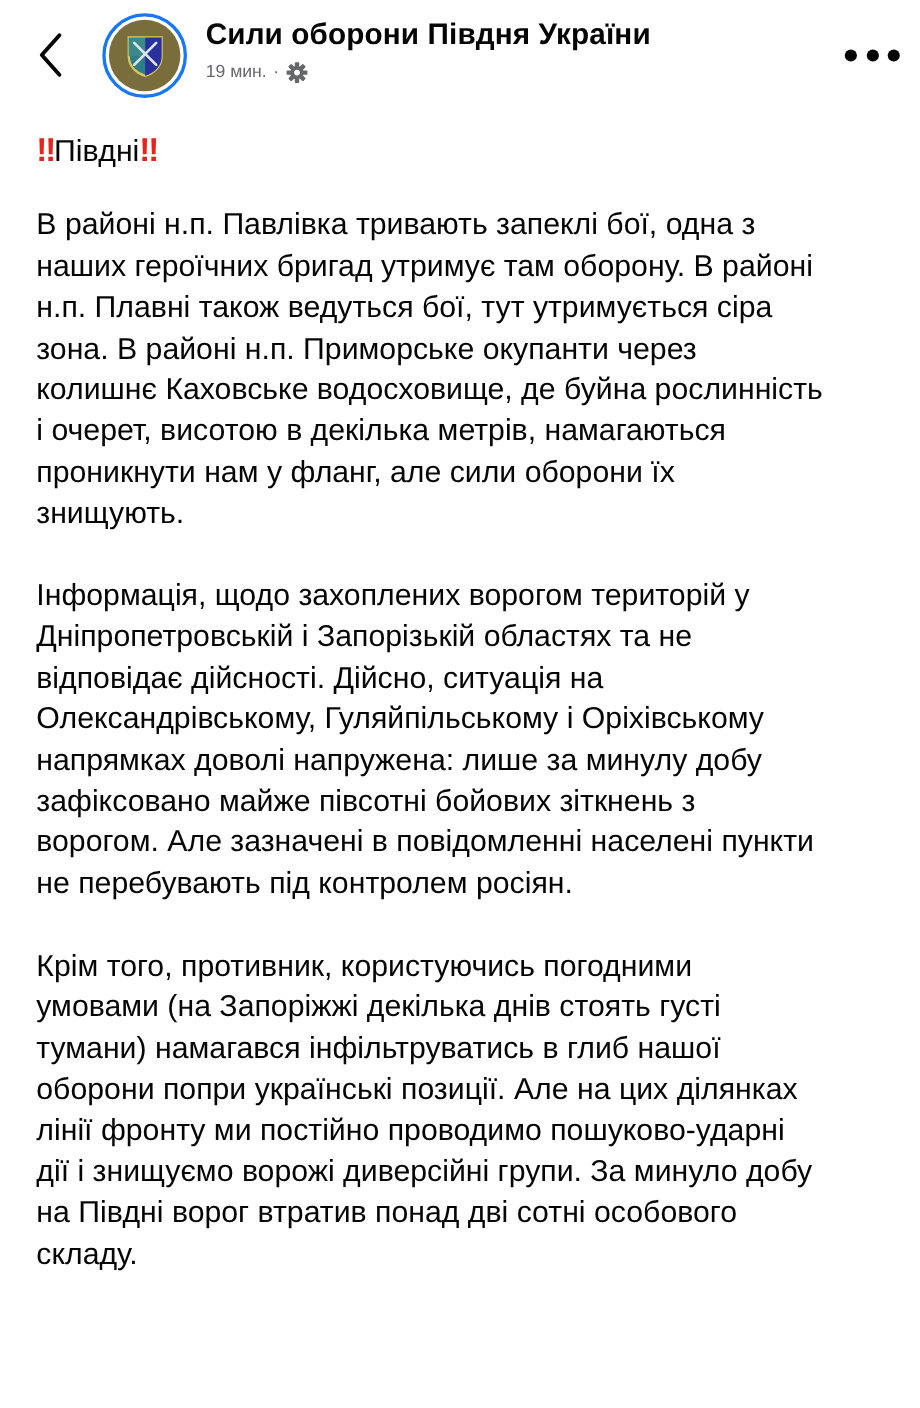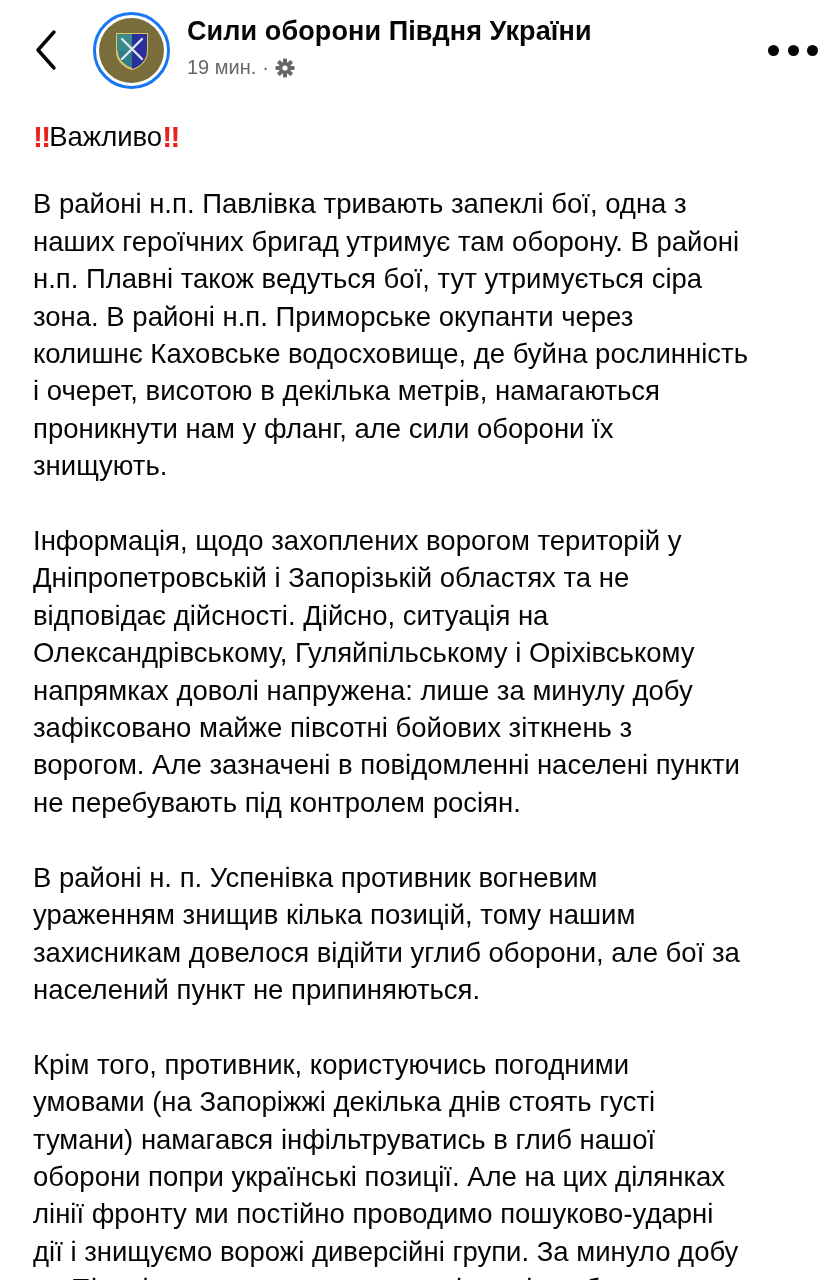--- a/index.html
+++ b/index.html
@@ -2,21 +2,21 @@
 <html><head>
 <meta charset="utf-8">
 <style>
   html, body { margin: 0; padding: 0; background: #ffffff; }
   body { width: 836px; height: 1280px; overflow: hidden; position: relative; font-family: "Liberation Sans", "DejaVu Sans", sans-serif; color: #050505; }
   .header { position: absolute; left: 0; top: 0; width: 836px; height: 100px; }
   .back { position: absolute; left: 30px; top: 28px; width: 34px; height: 44px; cursor: pointer; }
   .avatar { position: absolute; left: 93px; top: 12px; width: 77px; height: 77px; border-radius: 50%; border: 3px solid #1877f2; box-sizing: border-box; background: #ffffff; padding: 3px; }
   .avatar-inner { width: 100%; height: 100%; border-radius: 50%; background: #7a6d3c; display: flex; align-items: center; justify-content: center; }
   .page-name { position: absolute; left: 187px; top: 16px; font-size: 27px; font-weight: bold; letter-spacing: 0.1px; color: #050505; white-space: nowrap; }
-  .meta { position: absolute; left: 187px; top: 56px; font-size: 20px; color: #65676b; display: flex; align-items: center; gap: 6px; }
+  .meta { position: absolute; left: 187px; top: 56px; font-size: 16px; color: #65676b; display: flex; align-items: center; gap: 6px; }
   .more { position: absolute; left: 768px; top: 38px; width: 50px; height: 24px; cursor: pointer; display: flex; align-items: center; justify-content: space-between; }
   .more span { width: 11px; height: 11px; border-radius: 50%; background: #050505; display: block; }
   .content { position: absolute; left: 33px; top: 118px; width: 790px; font-size: 27.5px; line-height: 37.4px; color: #050505; }
   .content p { margin: 0 0 37.4px 0; white-space: pre-line; }
   .important { display: flex; align-items: center; margin-bottom: 30px; }
   .bang { color: #e8231b; font-weight: 900; font-size: 30px; letter-spacing: -2px; }
 </style>
 </head>
 <body>
 
@@ -62,43 +62,39 @@
   <div class="more">
     <span></span>
     <span></span>
     <span></span>
   </div>
 </div>
 
 <div class="content">
   <div class="important">
     <span class="bang">‼</span>
-    <span>Важливо</span>
+    <span>Півдні</span>
     <span class="bang">‼</span>
   </div>
   <p>В районі н.п. Павлівка тривають запеклі бої, одна з
 наших героїчних бригад утримує там оборону. В районі
 н.п. Плавні також ведуться бої, тут утримується сіра
 зона. В районі н.п. Приморське окупанти через
 колишнє Каховське водосховище, де буйна рослинність
 і очерет, висотою в декілька метрів, намагаються
 проникнути нам у фланг, але сили оборони їх
 знищують.</p>
   <p>Інформація, щодо захоплених ворогом територій у
 Дніпропетровській і Запорізькій областях та не
 відповідає дійсності. Дійсно, ситуація на
 Олександрівському, Гуляйпільському і Оріхівському
 напрямках доволі напружена: лише за минулу добу
 зафіксовано майже півсотні бойових зіткнень з
 ворогом. Але зазначені в повідомленні населені пункти
 не перебувають під контролем росіян.</p>
-  <p>В районі н. п. Успенівка  противник вогневим
-ураженням знищив кілька позицій, тому нашим
-захисникам довелося відійти углиб оборони, але бої за
-населений пункт не припиняються.</p>
   <p>Крім того, противник, користуючись погодними
 умовами (на Запоріжжі декілька днів стоять густі
 тумани) намагався інфільтруватись в глиб нашої
 оборони попри українські позиції. Але на цих ділянках
 лінії фронту ми постійно проводимо пошуково-ударні
 дії і знищуємо ворожі диверсійні групи. За минуло добу
 на Півдні ворог втратив понад дві сотні особового
 складу.</p>
 </div>
 

